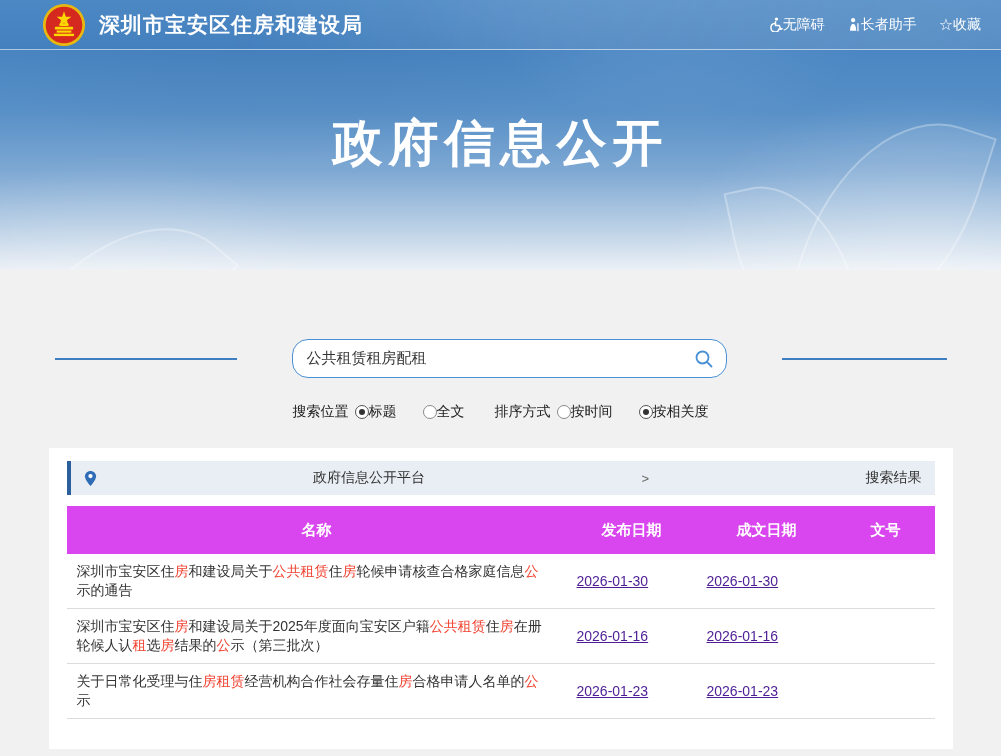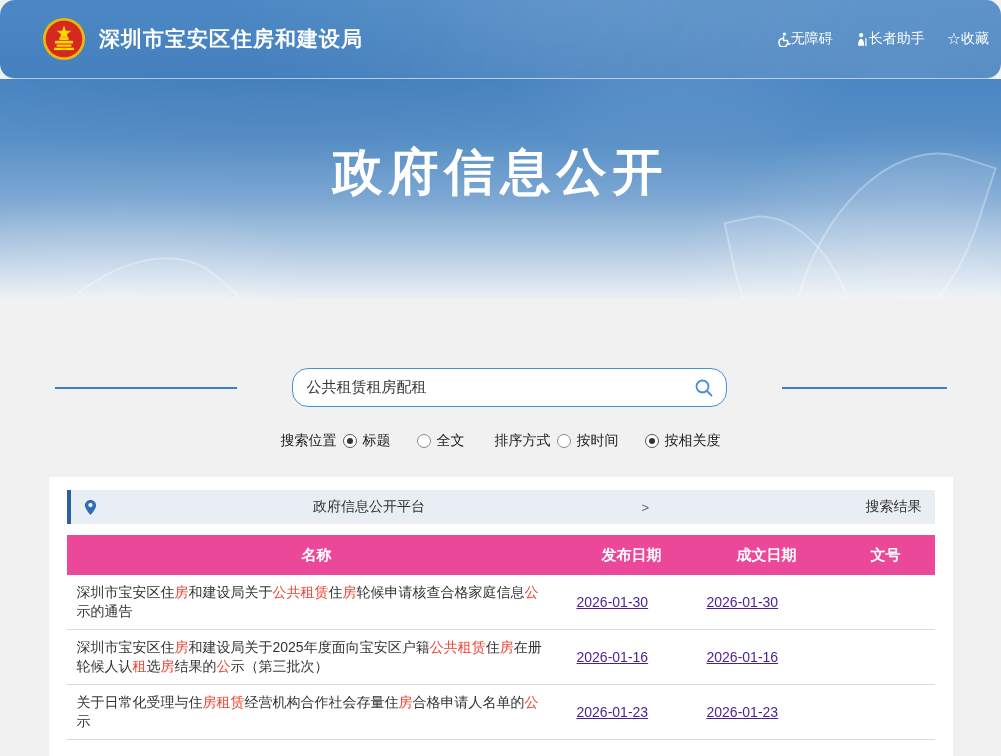--- a/index.html
+++ b/index.html
@@ -1,29 +1,28 @@
 <!DOCTYPE html>
 <html><head>
 <meta charset="utf-8">
 <style>
   * { margin:0; padding:0; box-sizing:border-box; }
   html,body { width:1001px; height:756px; overflow:hidden; }
   body { font-family:"Liberation Sans","DejaVu Sans",sans-serif; background:#f1f1f1; }
 
   
   .site-header{
-    height:79px;
+    height:50px;
     background:
       radial-gradient(circle at 90% 180%, rgba(255,255,255,.14), transparent 55%),
       radial-gradient(circle at 55% -120%, rgba(255,255,255,.10), transparent 60%),
       linear-gradient(180deg,#4c88c4,#4480bd);
     display:flex; align-items:center;
-    padding:0 12px 0 42px;
+    padding:0 20px 0 42px;
     border-bottom:1px solid rgba(255,255,255,.55);
-    border-radius:15px;
   }
   .emblem{ width:44px; height:44px; margin-right:13px; flex:0 0 auto; }
   .site-title{ color:#fff; font-size:21px; font-weight:bold; letter-spacing:1px; }
   .header-utils{ margin-left:auto; display:flex; align-items:center; gap:22px; color:#fff; font-size:14px; white-space:nowrap; }
   .util-item{ display:flex; align-items:center; cursor:pointer; }
   .util-item svg{ display:block; }
   .star-glyph{ font-size:16px; line-height:1; }
 
   
   .banner{
@@ -60,21 +59,21 @@
     font-size:15px; color:#333; padding:0 14px;
     font-family:"Liberation Sans","DejaVu Sans",sans-serif;
   }
   .search-btn{ width:44px; height:100%; border:none; background:transparent; cursor:pointer; display:flex; align-items:center; justify-content:center; }
 
   .options-row{
     margin-top:25px; display:flex; align-items:center; justify-content:center;
     font-size:14px; color:#222;
   }
   .opt-label{ font-weight:normal; }
-  .opt-item{ display:flex; align-items:center; gap:6px; cursor:pointer; }
+  .opt-item{ display:flex; align-items:center; cursor:pointer; }
   .gap-sm{ margin-left:6px; } .gap-md{ margin-left:26px; } .gap-lg{ margin-left:30px; }
   .radio{
     width:14px; height:14px; border:1px solid #8a8a8a; border-radius:50%;
     background:#fff; position:relative; display:inline-block; flex:0 0 auto;
   }
   .radio.checked{ border-color:#555; }
   .radio.checked::after{
     content:""; position:absolute; left:3px; top:3px; right:3px; bottom:3px;
     border-radius:50%; background:#333;
   }
@@ -87,22 +86,22 @@
   .breadcrumb{
     height:34px; background:#e9eef4; border-left:4px solid #2b5f9e;
     display:flex; align-items:center; padding:0 13px; font-size:14px; color:#333;justify-content:space-between;
   }
   .breadcrumb .crumb{ cursor:pointer; }
   .breadcrumb .sep{ margin:0 10px; color:#666; font-size:13px; }
   .pin-icon{ margin-right:10px; display:flex; }
 
   .results-table{ width:100%; border-collapse:collapse; margin-top:11px; table-layout:fixed; }
   .results-table th{
-    background:#ec4899; color:#fff; font-size:15px; font-weight:bold;
-    height:40px; text-align:center;
+    background:#d946ef; color:#fff; font-size:15px; font-weight:bold;
+    height:48px; text-align:center;
   }
   .results-table td{
     font-size:14px; color:#333; line-height:19px;
     padding:8px 10px; border-bottom:1px solid #dcdcdc; vertical-align:middle;
   }
   .results-table td.col-name{ text-align:left; padding-right:18px; }
   .results-table td.col-date{ text-align:left; white-space:nowrap; color:#4c1d95;text-decoration:underline; }
   .results-table td.col-num{ text-align:center; }
   .result-link{ color:#333; text-decoration:none; cursor:pointer; }
   .hl{ color:#f1402e; }

